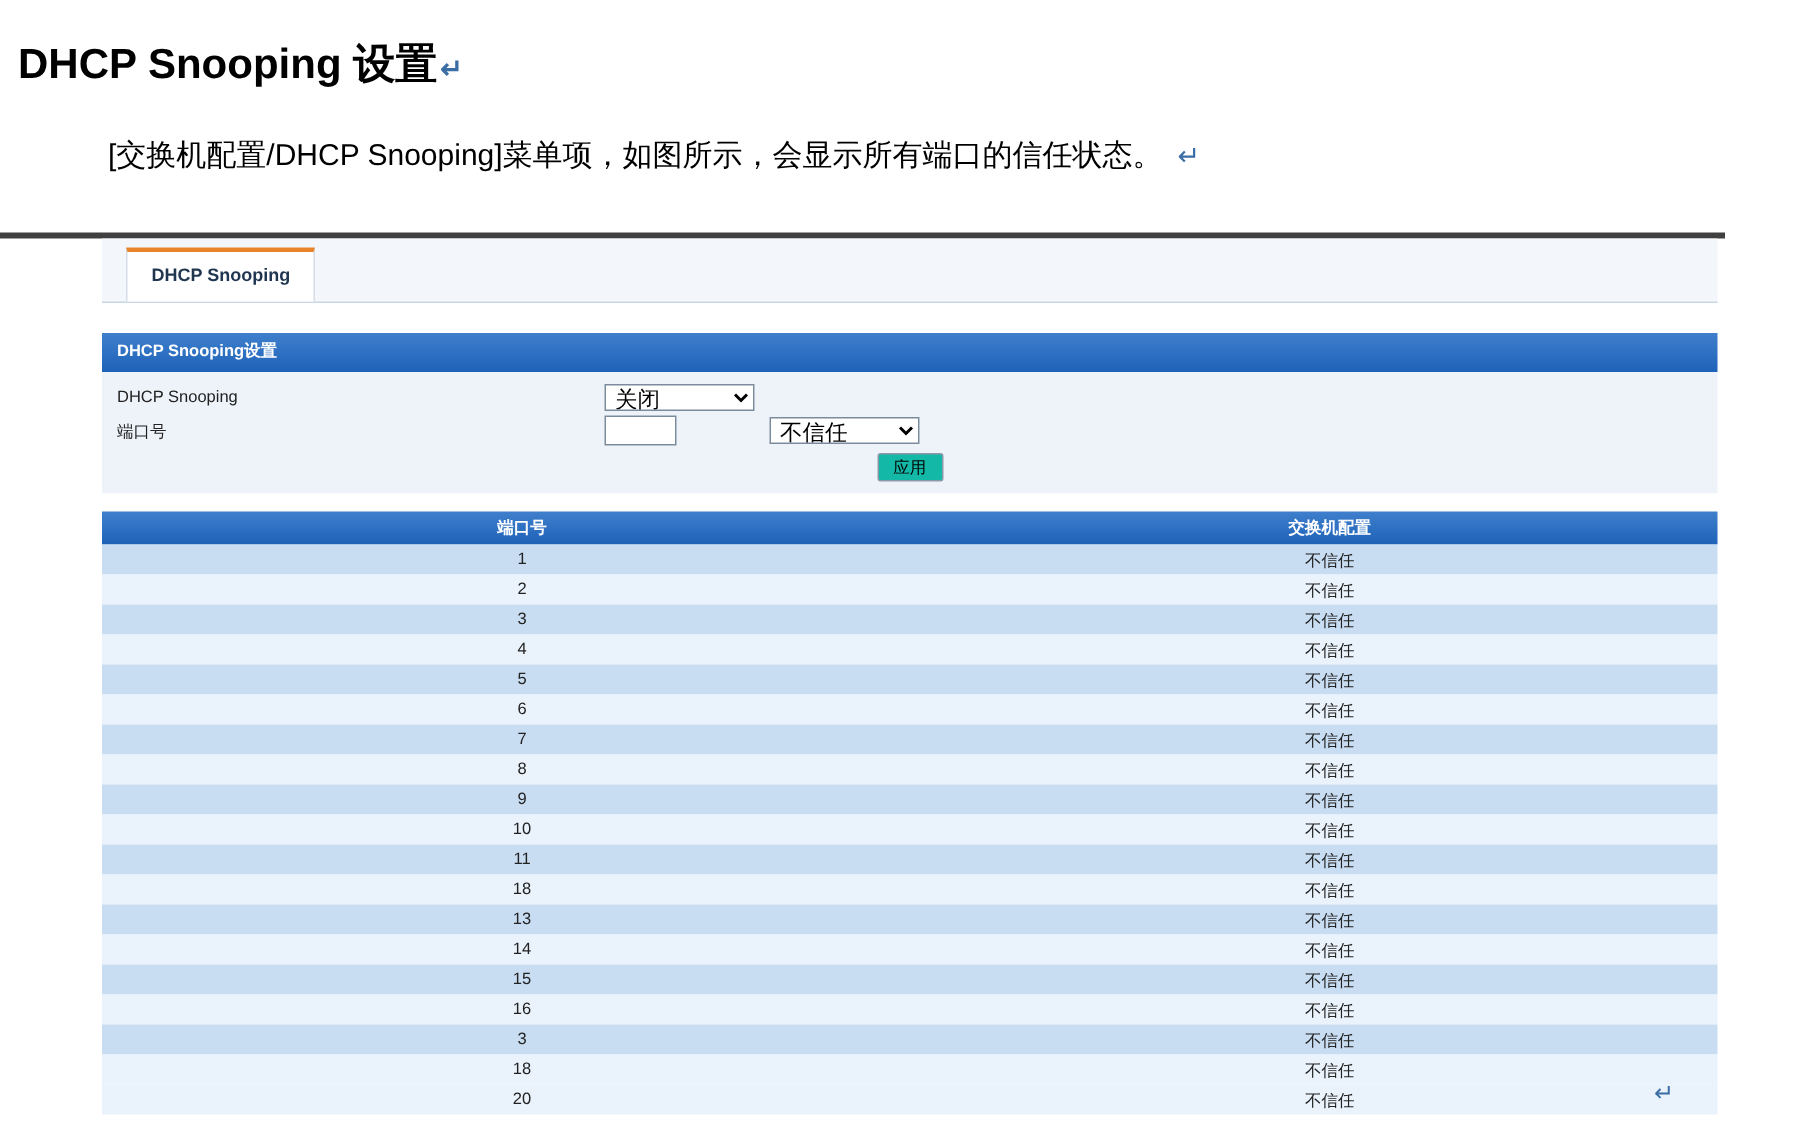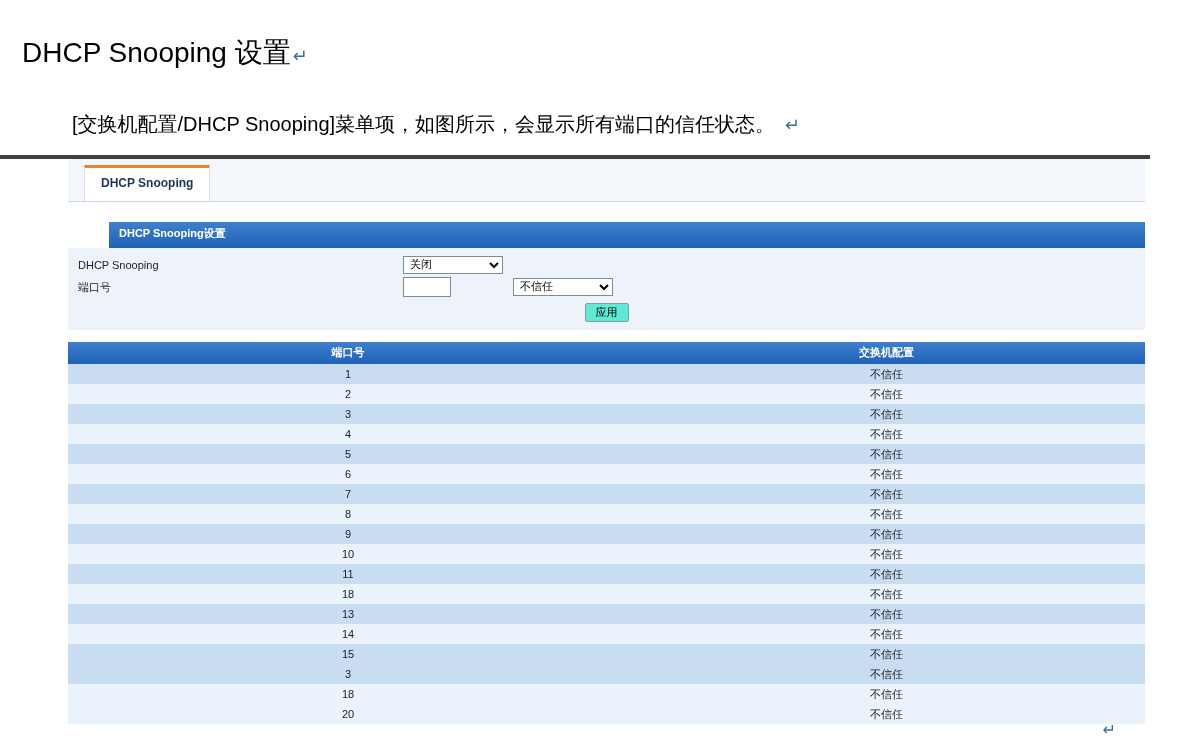--- a/index.html
+++ b/index.html
@@ -12,23 +12,23 @@
     height: 753px;
     font-family: "Liberation Sans", sans-serif;
     color: #000;
     overflow: hidden;
     position: relative;
   }
 
   
   .doc-title {
     font-size: 28px;
-    font-weight: normal;
+    font-weight: bold;
     color: #000;
-    margin: 14px;
+    margin: 4px;
     padding: 22px 0 0 8px;
     letter-spacing: 0px;
     line-height: 1.2;
   }
   .pilcrow {
     color: #3a6ea5;
     font-size: 18px;
     vertical-align: baseline;
     margin-left: 2px;
   }
@@ -95,43 +95,42 @@
   
   .section-bar {
     background: #2f72c4;
     background: linear-gradient(#3f7fcc, #1e62b8);
     color: #ffffff;
     font-size: 11px;
     font-weight: bold;
     padding: 4px 8px 5px 10px;
     height: 17px;
     box-sizing: content-box;
-    margin-left: 41px;
   }
 
   
   .form-area {
     background: #eef3fa;
     padding: 6px 0 8px 0;
   }
   .form-row {
     display: flex;
     align-items: center;
     height: 22px;
     padding-left: 10px;
     font-size: 11px;
     color: #222;
   }
   .form-label {
     width: 325px;
     flex: 0 0 325px;
   }
   select.ui-select {
-    font-family: Liberation Mono, monospace;
-    font-size: 11px;
+    font-family: Liberation Sans, sans-serif;
+    font-size: 15px;
     height: 18px;
     border: 1px solid #7a8b9c;
     background: #ffffff;
     color: #000;
     padding: 0 2px;
   }
   select.sel-enable { width: 100px; }
   select.sel-trust  { width: 100px; margin-left: 62px; }
   input.ui-text {
     font-family: "Liberation Sans", sans-serif;
@@ -143,21 +142,21 @@
   }
   .apply-row {
     text-align: center;
     padding-top: 4px;
   }
   button.apply-btn {
     font-family: "Liberation Sans", sans-serif;
     font-size: 11px;
     padding: 1px 10px;
     border: 1px solid #8a98a8;
-    background: #5eead4;
+    background: #14b8a6;
     color: #000;
     border-radius: 2px;
     cursor: pointer;
   }
 
   .gap2 {
     height: 12px;
     background: #ffffff;
   }
 
@@ -306,20 +305,24 @@
             <td class="col-trust">不信任</td>
           </tr>
           <tr class="even">
             <td class="col-port">14</td>
             <td class="col-trust">不信任</td>
           </tr>
           <tr class="odd">
             <td class="col-port">15</td>
             <td class="col-trust">不信任</td>
           </tr>
+          <tr class="even">
+            <td class="col-port">16</td>
+            <td class="col-trust">不信任</td>
+          </tr>
           <tr class="odd">
             <td class="col-port">3</td>
             <td class="col-trust">不信任</td>
           </tr>
           <tr class="even">
             <td class="col-port">18</td>
             <td class="col-trust">不信任</td>
           </tr>
           <tr class="even">
             <td class="col-port">20</td>

